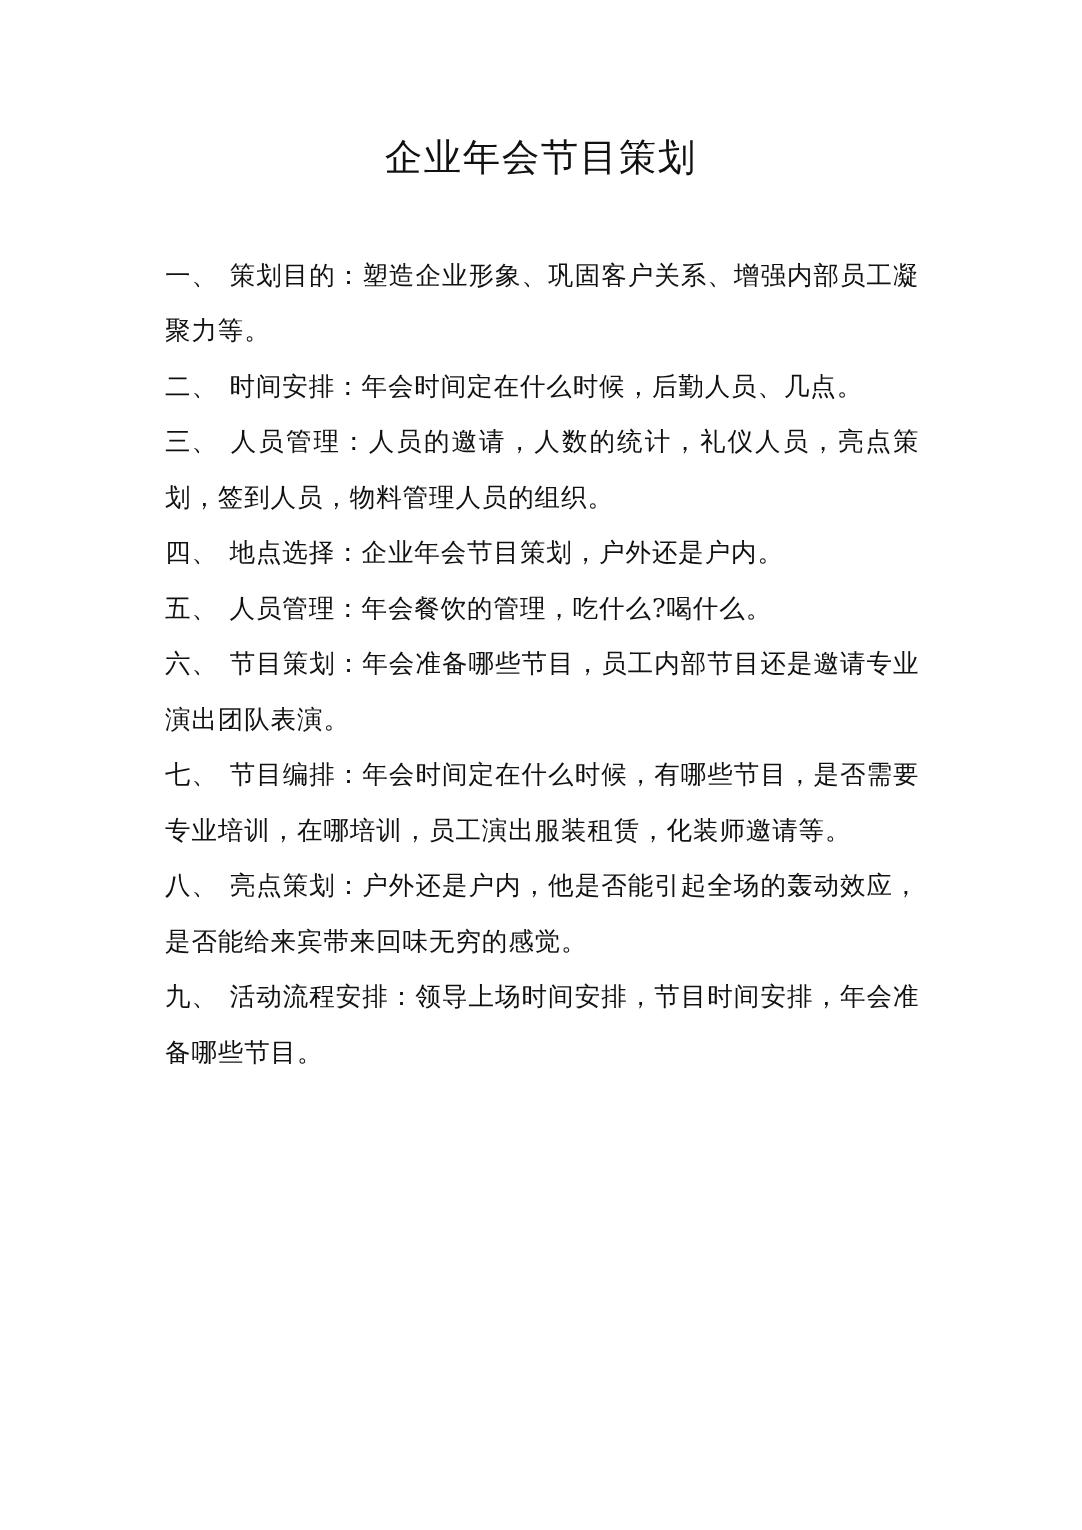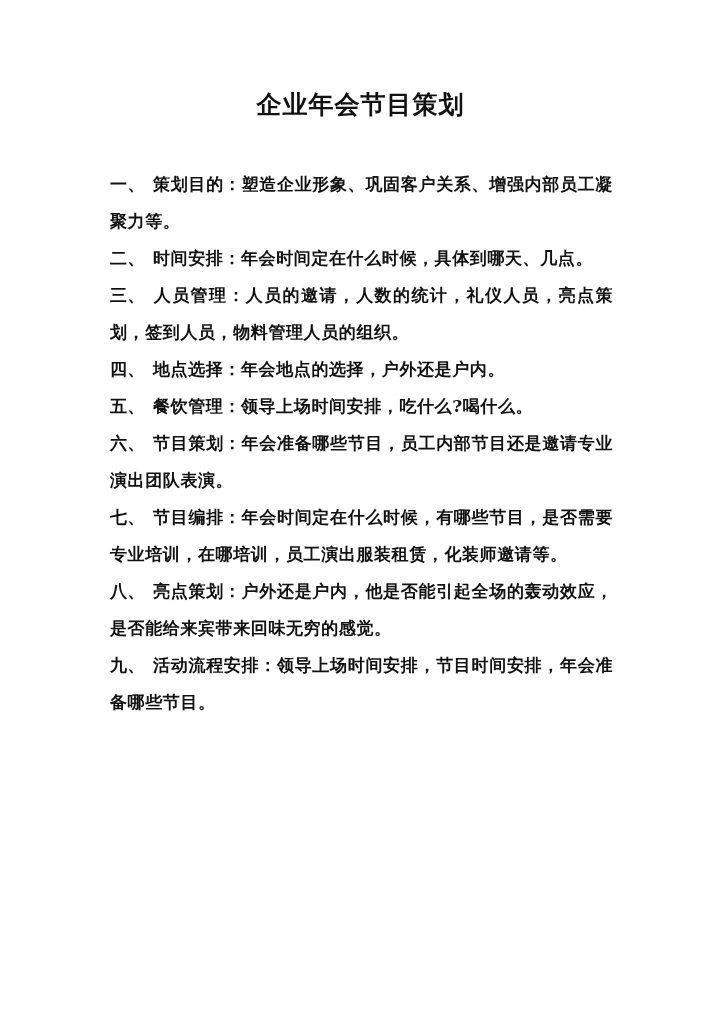--- a/index.html
+++ b/index.html
@@ -1,34 +1,34 @@
 <!DOCTYPE html>
 <html><head>
   <meta charset="utf-8">
   <style>
     html, body { margin: 0; padding: 0; background: #ffffff; }
     body { width: 721px; height: 1020px; position: relative; overflow: hidden;
       font-family: "DejaVu Serif", "Liberation Serif", serif; color: #111; }
-    .page { position: absolute; left: 0; top: 0; width: 721px; height: 1020px; background: #fff; font-weight: bold; }
+    .page { position: absolute; left: 0; top: 0; width: 721px; height: 1020px; background: #fff; }
     .title { position: absolute; top: 88px; left: 0; width: 721px; text-align: center;
       font-size: 25px; letter-spacing: 1px; line-height: 34px; }
     .body { position: absolute; top: 166px; left: 110px; width: 503px; }
     .para { font-size: 17px; line-height: 37px; text-align: justify; text-align-last: left;
       letter-spacing: 0.6px; margin: 0; }
     .num { display: inline-block; width: 43px; }
   </style>
 </head>
 <body>
 
 <div class="page">
   <div class="title">企业年会节目策划</div>
   <div class="body">
     <p class="para"><span class="num">一、</span><span>策划目的：塑造企业形象、巩固客户关系、增强内部员工凝聚力等。</span></p>
-    <p class="para"><span class="num">二、</span><span>时间安排：年会时间定在什么时候，具体到哪天、几点。</span></p>
+    <p class="para"><span class="num">二、</span><span>时间安排：年会时间定在什么时候，后勤人员、几点。</span></p>
     <p class="para"><span class="num">三、</span><span>人员管理：人员的邀请，人数的统计，礼仪人员，亮点策划，签到人员，物料管理人员的组织。</span></p>
-    <p class="para"><span class="num">四、</span><span>地点选择：年会地点的选择，户外还是户内。</span></p>
-    <p class="para"><span class="num">五、</span><span>餐饮管理：领导上场时间安排，吃什么?喝什么。</span></p>
+    <p class="para"><span class="num">四、</span><span>地点选择：企业年会节目策划，户外还是户内。</span></p>
+    <p class="para"><span class="num">五、</span><span>人员管理：年会餐饮的管理，吃什么?喝什么。</span></p>
     <p class="para"><span class="num">六、</span><span>节目策划：年会准备哪些节目，员工内部节目还是邀请专业演出团队表演。</span></p>
     <p class="para"><span class="num">七、</span><span>节目编排：年会时间定在什么时候，有哪些节目，是否需要专业培训，在哪培训，员工演出服装租赁，化装师邀请等。</span></p>
     <p class="para"><span class="num">八、</span><span>亮点策划：户外还是户内，他是否能引起全场的轰动效应，是否能给来宾带来回味无穷的感觉。</span></p>
     <p class="para"><span class="num">九、</span><span>活动流程安排：领导上场时间安排，节目时间安排，年会准备哪些节目。</span></p>
   </div>
 </div>
 
 </body></html>

